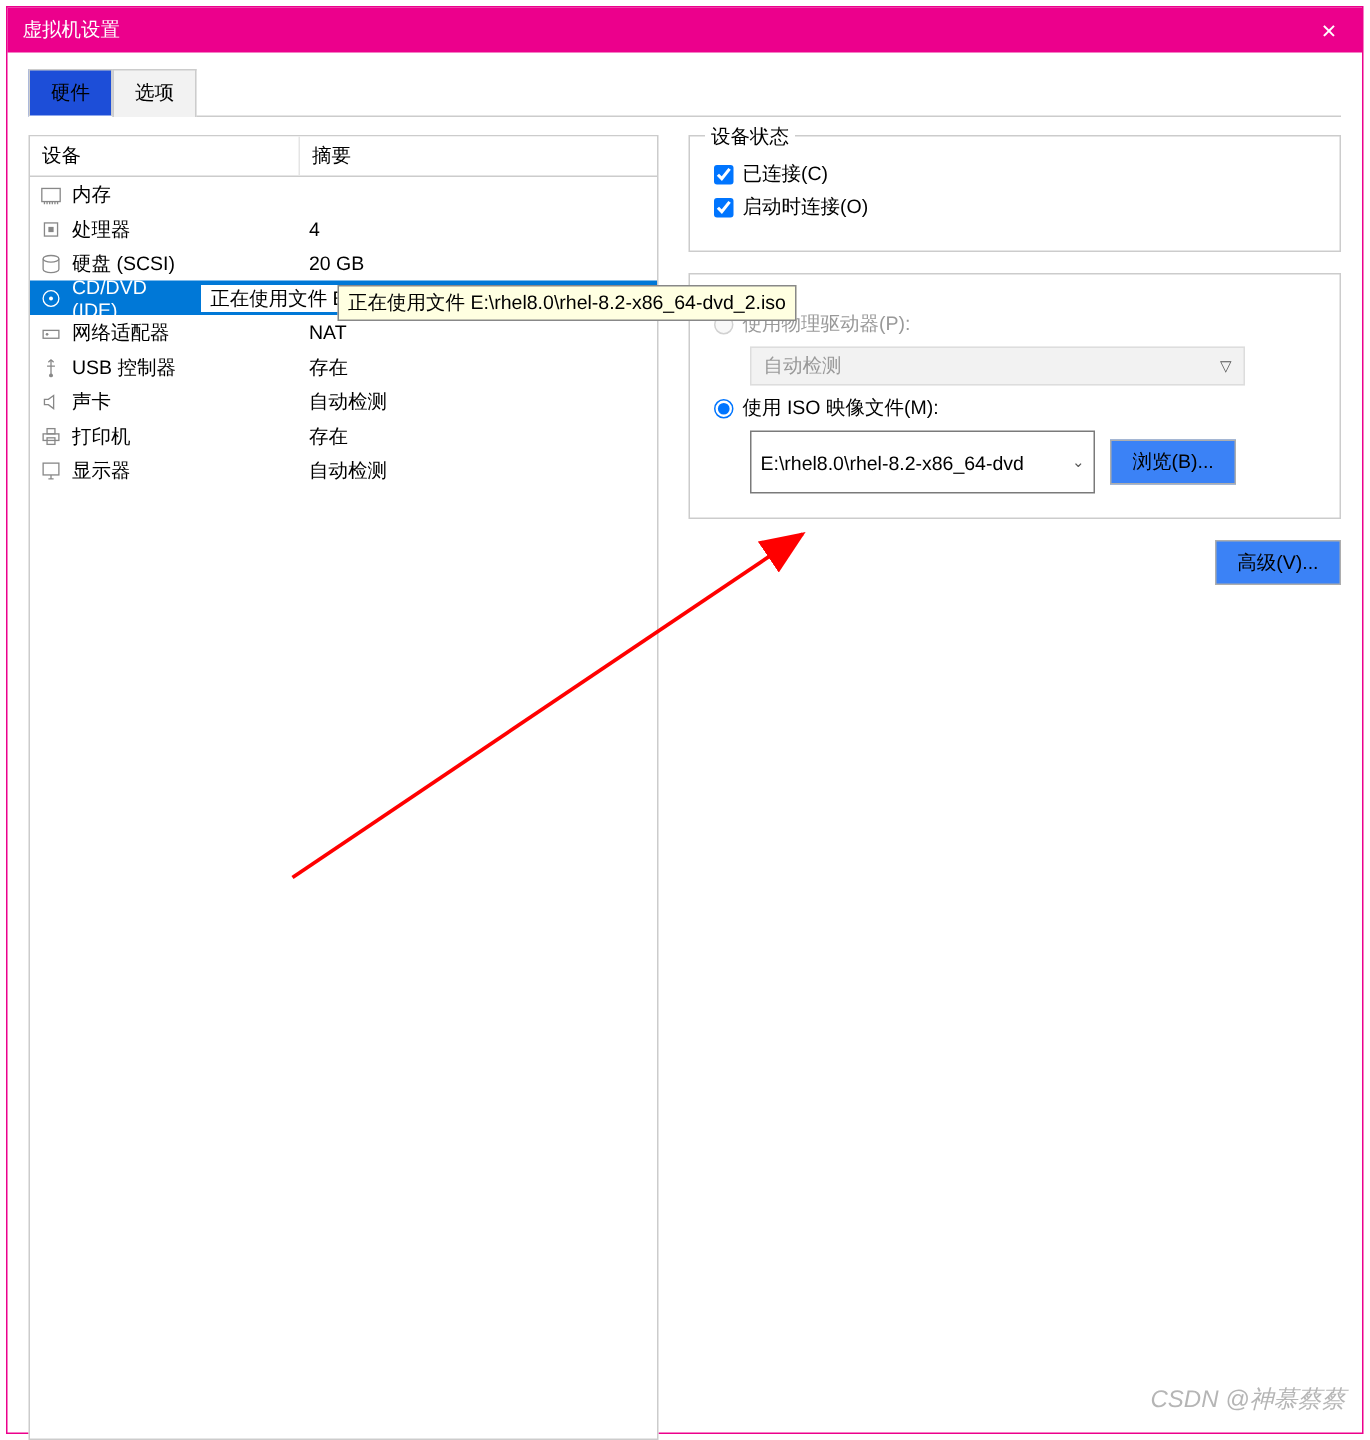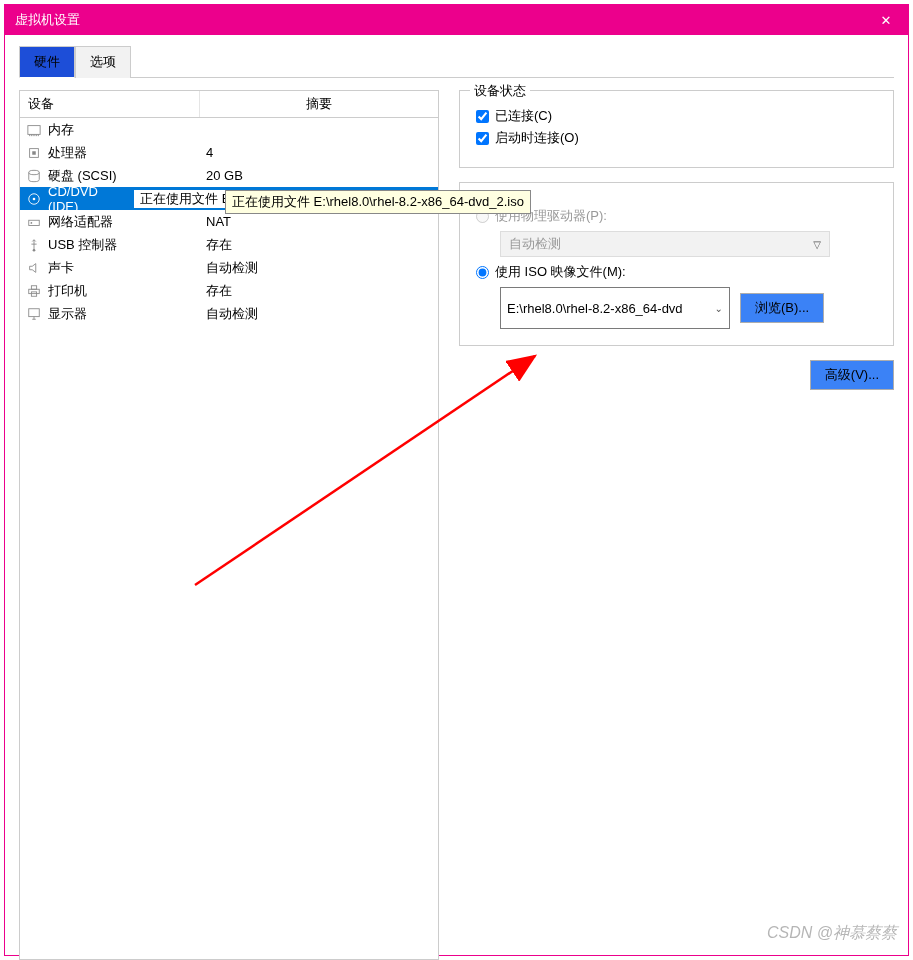--- a/index.html
+++ b/index.html
@@ -10,21 +10,21 @@
   .titlebar-text { font-size: 13px; font-family: Liberation Mono, monospace; }
   .titlebar-close { position: absolute; right: 0; top: 0; width: 44px; height: 30px; display: flex; align-items: center; justify-content: center; font-size: 16px; color: #fff; }
   .content { padding: 10px 14px 14px 14px; height: calc(100% - 30px); }
   .tabs { display: flex; border-bottom: 1px solid #ccc; margin-bottom: 12px; }
   .tab { padding: 6px 14px; background: #f2f2f2; border: 1px solid #ccc; border-bottom: none; position: relative; top: 1px; cursor: default; }
   .tab.active { background: #1d4ed8; border-bottom: 1px solid #fff; }
   .body-cols { display: flex; gap: 20px; height: 870px; }
   .left-panel { width: 420px; border: 1px solid #ccc; background: #fff; display: flex; flex-direction: column; }
   .dev-header { display: flex; border-bottom: 1px solid #ccc; background: #fff; }
   .dev-header .col-dev { width: 180px; padding: 4px 8px; font-weight: 400; border-right: 1px solid #e5e5e5; }
-  .dev-header .col-sum { flex: 1; padding: 4px 8px; text-align: center; }
+  .dev-header .col-sum { flex: 1; padding: 4px 8px; }
   .dev-row { display: flex; height: 23px; align-items: center; }
   .dev-row .col-dev { width: 180px; padding: 0 6px; display: flex; align-items: center; gap: 6px; overflow: hidden; }
   .dev-row .col-sum { flex: 1; padding: 0 6px; white-space: nowrap; overflow: hidden; }
   .dev-row.selected { background: #0078d7; color: #fff; }
   .dev-row.selected .col-sum { background: #fff; color: #000; }
   .icon { display: inline-flex; align-items: center; justify-content: center; width: 16px; height: 16px; color: #888; flex-shrink: 0; }
   .dev-row.selected .icon { color: #fff; }
   .tooltip { position: absolute; background: #ffffe1; border: 1px solid #888; padding: 2px 6px; font-size: 12px; white-space: nowrap; z-index: 100; }
   .right-panel { flex: 1; position: relative; }
   .fieldset { border: 1px solid #ccc; padding: 12px 16px 16px 16px; margin-bottom: 14px; position: relative; }

